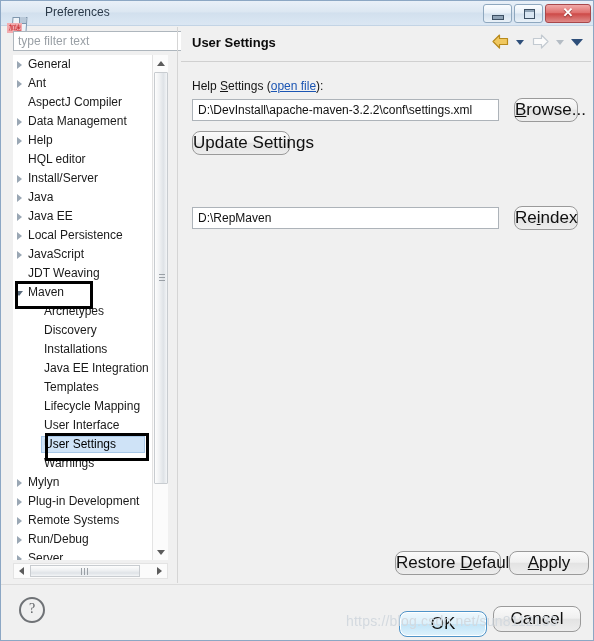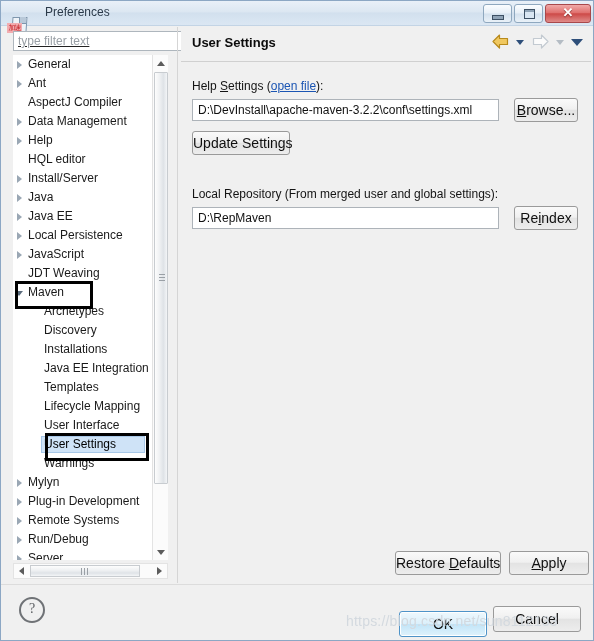--- a/index.html
+++ b/index.html
@@ -122,21 +122,20 @@
     left: 12px; top: 30px;
     width: 187px; height: 20px;
     box-sizing: border-box;
     border: 1px solid #aeb6bd;
     background: #ffffff;
     padding: 0 4px;
     font-size: 12px;
     color: #222;
     font-family: "Liberation Sans", sans-serif;
     outline: none;
-    text-decoration: underline;
   }
   .filter-input::placeholder { color: #9aa0a6; opacity: 1; }
 
   
   .tree-wrap {
     position: absolute;
     left: 12px; top: 54px;
     width: 155px; height: 505px;
     background: #ffffff;
     overflow: hidden;
@@ -395,23 +394,23 @@
     font-size: 12px;
     color: #111;
     font-family: "Liberation Sans", sans-serif;
     outline: none;
   }
   .btn {
     position: absolute;
     box-sizing: border-box;
     height: 24px;
     border: 1px solid #9a9a9a;
-    border-radius: 3px;
+    border-radius: 8px;
     background: linear-gradient(to bottom, #fafafa 0%, #f0f0f0 46%, #e3e3e3 52%, #ededed 100%);
-    font-size: 14px;
+    font-size: 17px;
     color: #101010;
     font-family: "Liberation Sans", sans-serif;
     text-align: center;
     line-height: 22px;
     cursor: default;
     white-space: nowrap;
   }
   .btn.default-btn {
     border: 1px solid #4e93c8;
     background: linear-gradient(to bottom, #eef8fd 0%, #dcf0fb 48%, #c2e5f8 52%, #dff2fc 100%);
@@ -623,21 +622,20 @@
     </div>
 
     <input class="text-field" style="left: 11px; top: 72px; width: 307px;" value="D:\DevInstall\apache-maven-3.2.2\conf\settings.xml">
 
     <div class="btn" style="left:333px; top:71px; width:64px;">
       <span class="mn">B</span><span>rowse...</span>
     </div>
 
     <div class="btn" style="left:11px; top:104px; width:98px;">Update Settings</div>
 
-    <div class="field-label" style="left:11px; top:160px;">Local Repository (From merged user and global settings):</div>
 
     <input class="text-field" style="left: 11px; top: 180px; width: 307px;" value="D:\RepMaven">
 
     <div class="btn" style="left:333px; top:179px; width:64px;">
       <span>Re</span><span class="mn">i</span><span>ndex</span>
     </div>
 
     <div class="btn" style="left:214px; top:524px; width:106px;">
       <span>Restore </span><span class="mn">D</span><span>efaults</span>
     </div>

